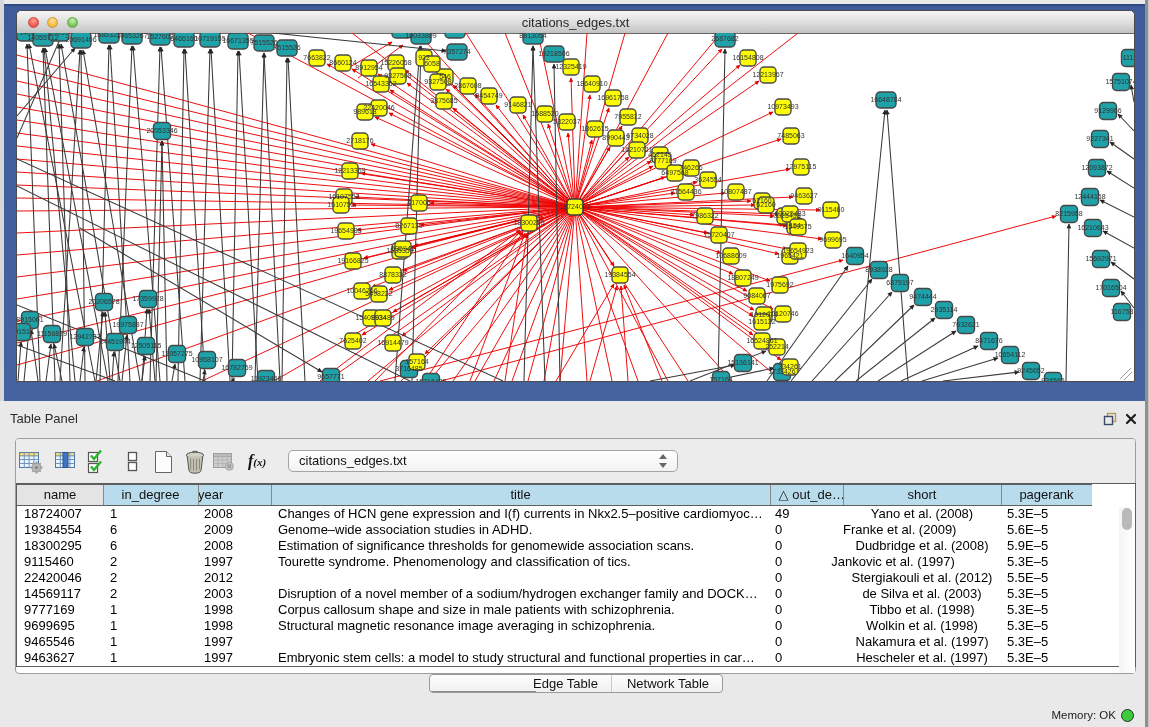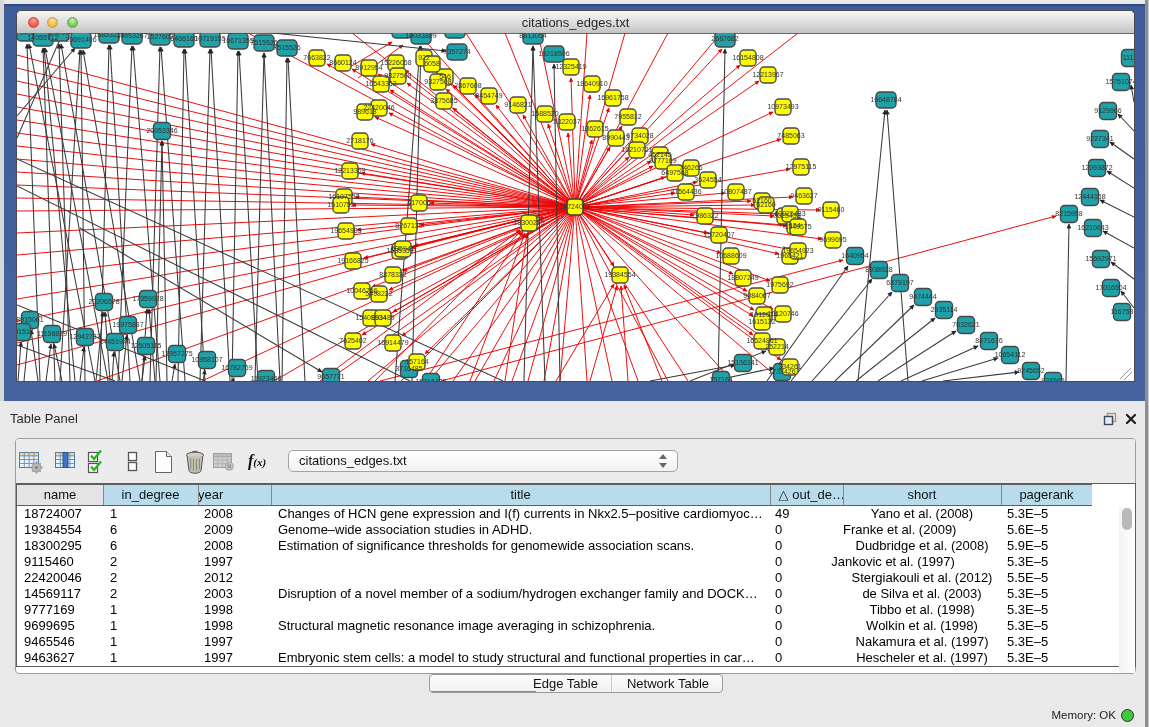--- a/index.html
+++ b/index.html
@@ -668,20 +668,21 @@
     <span style="left:204px">2008</span>
 <span style="left:278px">Estimation of significance thresholds for genomewide association scans.</span>
     <span style="left:775px">0</span>
 <span style="left:843px;width:158px;text-align:center">Dudbridge et al. (2008)</span>
     <span style="left:1007px">5.9E–5</span>
   </div>
 <div class="trow" style="top:554px">
 <span style="left:24px">9115460</span>
     <span style="left:110px">2</span>
     <span style="left:204px">1997</span>
+<span style="left:278px">Tourette syndrome. Phenomenology and classification of tics.</span>
     <span style="left:775px">0</span>
 <span style="left:814px;width:158px;text-align:center">Jankovic et al. (1997)</span>
     <span style="left:1007px">5.3E–5</span>
   </div>
 <div class="trow" style="top:570px">
 <span style="left:24px">22420046</span>
     <span style="left:110px">2</span>
     <span style="left:204px">2012</span>
     <span style="left:775px">0</span>
 <span style="left:843px;width:158px;text-align:center">Stergiakouli et al. (2012)</span>
@@ -693,20 +694,21 @@
     <span style="left:204px">2003</span>
 <span style="left:278px">Disruption of a novel member of a sodium/hydrogen exchanger family and DOCK…</span>
     <span style="left:775px">0</span>
 <span style="left:843px;width:158px;text-align:center">de Silva et al. (2003)</span>
     <span style="left:1007px">5.3E–5</span>
   </div>
 <div class="trow" style="top:602px">
 <span style="left:24px">9777169</span>
     <span style="left:110px">1</span>
     <span style="left:204px">1998</span>
+<span style="left:278px">Corpus callosum shape and size in male patients with schizophrenia.</span>
     <span style="left:775px">0</span>
 <span style="left:843px;width:158px;text-align:center">Tibbo et al. (1998)</span>
     <span style="left:1007px">5.3E–5</span>
   </div>
 <div class="trow" style="top:618px">
 <span style="left:24px">9699695</span>
     <span style="left:110px">1</span>
     <span style="left:204px">1998</span>
 <span style="left:278px">Structural magnetic resonance image averaging in schizophrenia.</span>
     <span style="left:775px">0</span>

